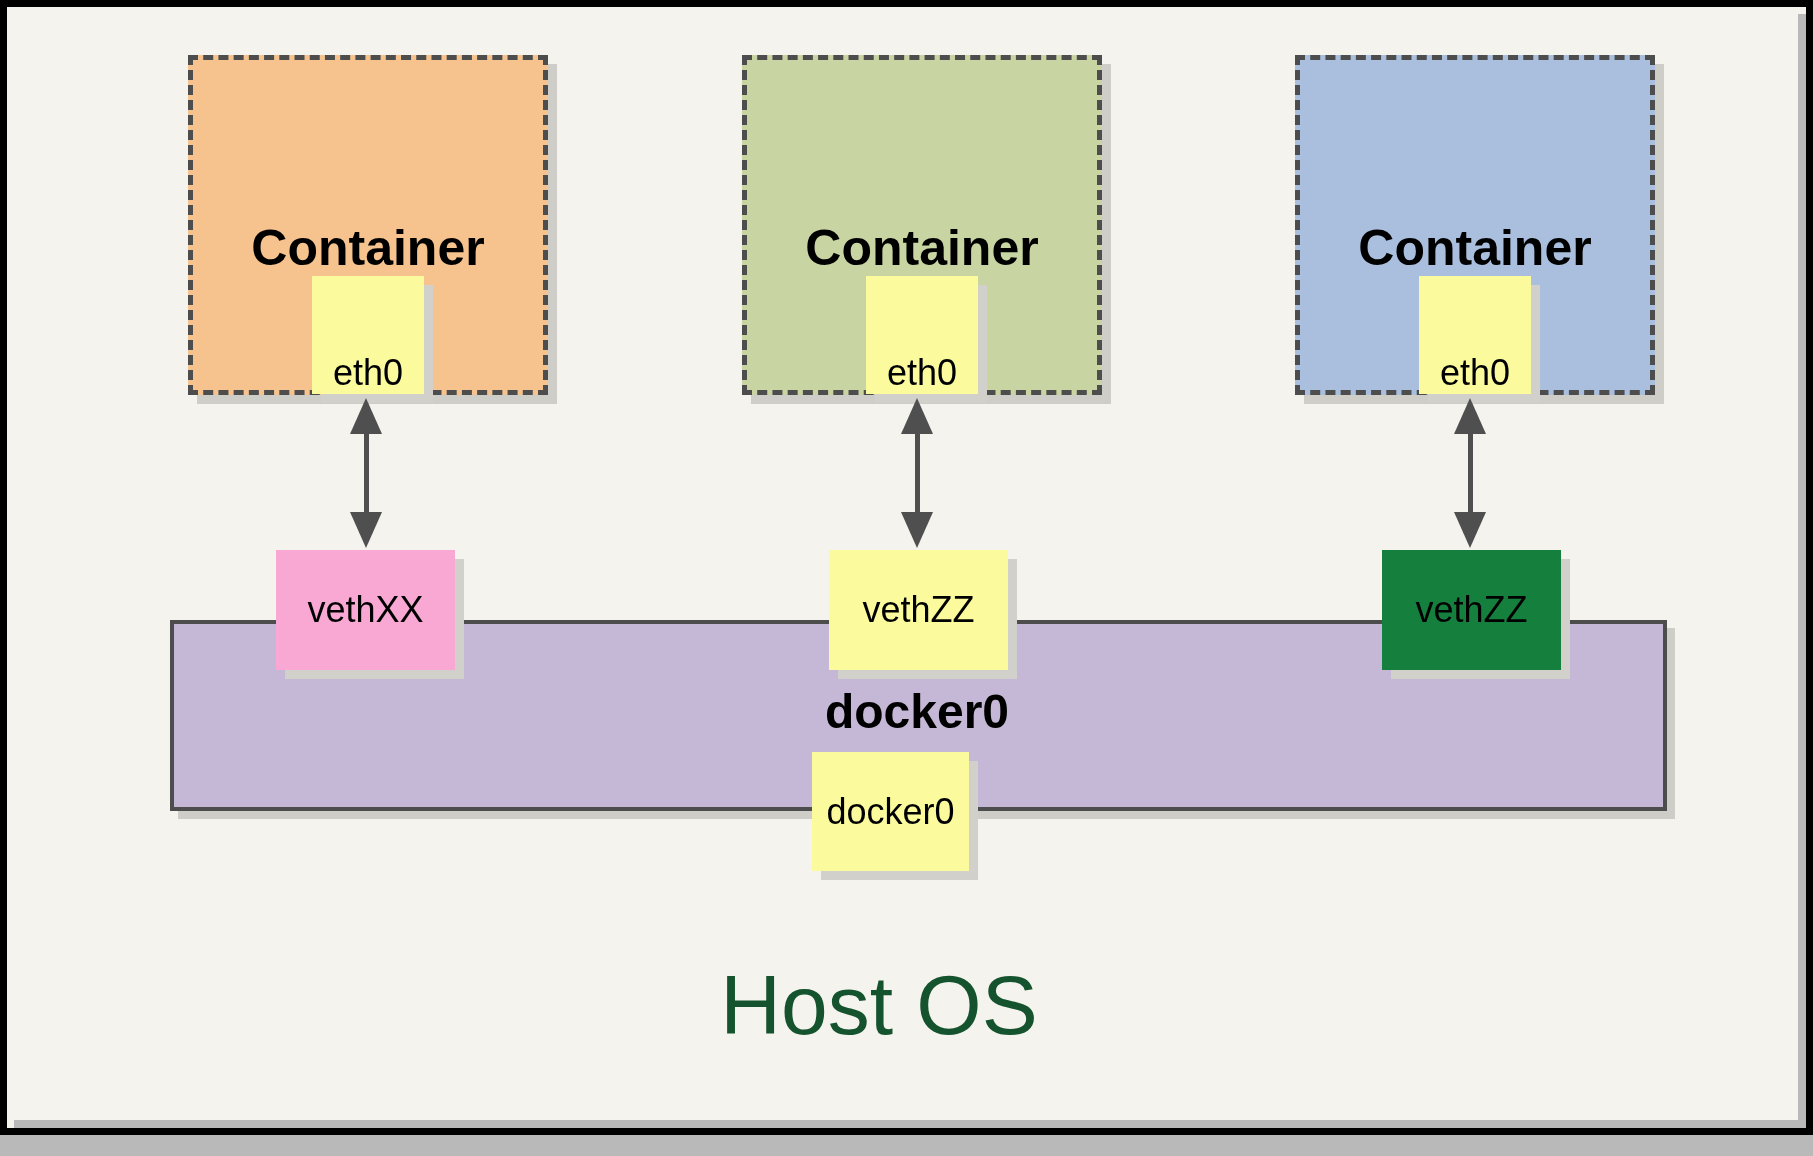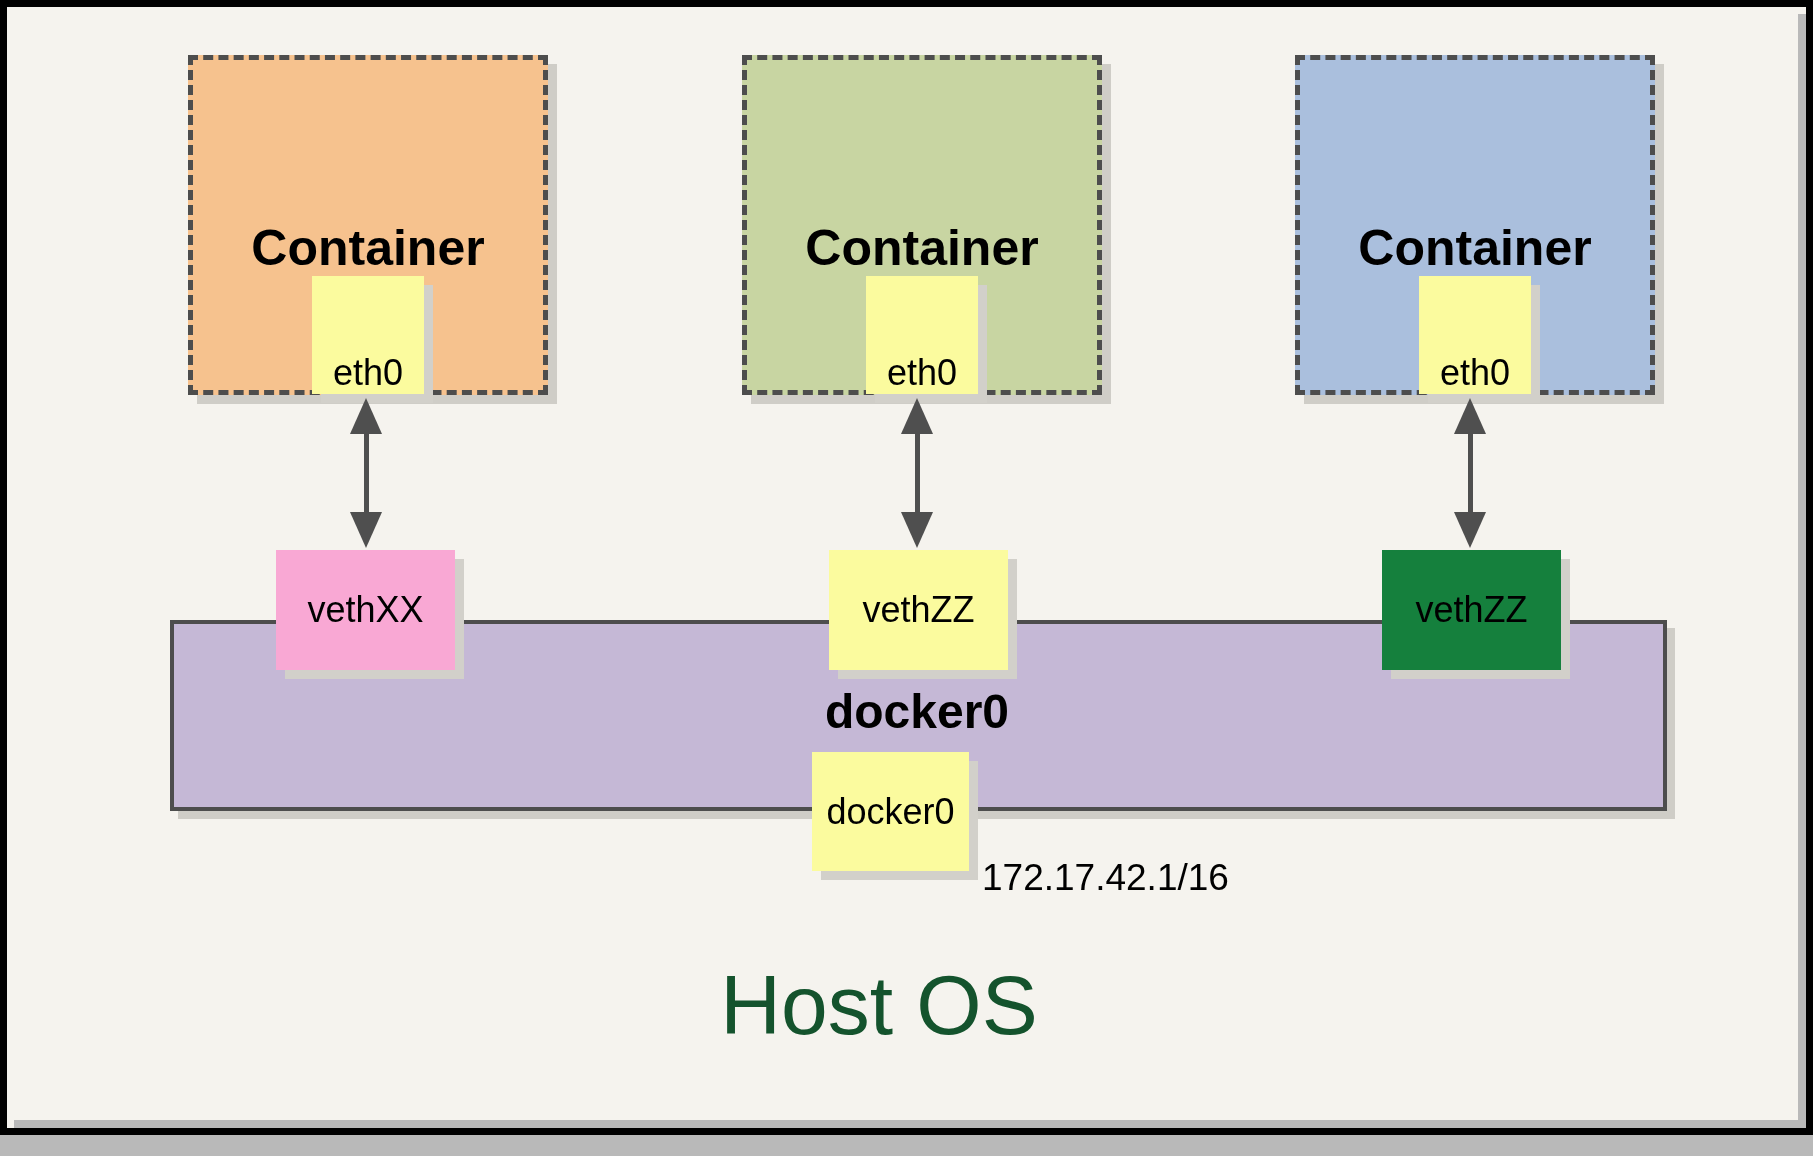--- a/index.html
+++ b/index.html
@@ -161,19 +161,18 @@
   </div>
 
   <div class="iface-box veth-box v1" style="background-color: #f9a8d4;">vethXX</div>
   <div class="iface-box veth-box v2" style="background-color: rgb(251, 251, 158);">vethZZ</div>
   <div class="iface-box veth-box v3" style="background-color: #15803d;">vethZZ</div>
 
   <div class="bridge-bar" style="background-color: rgb(197, 184, 214);"></div>
   <div class="bridge-label">docker0</div>
 
   <div class="iface-box docker0-box" style="background-color: rgb(251, 251, 158);">docker0</div>
-  <div class="ip-label">172.17.42.1/16</div>
 
   <div class="host-label">Host OS</div>
 
   <div class="inner-shadow-right"></div>
   <div class="inner-shadow-bottom"></div>
 </div>
 
 </body></html>

